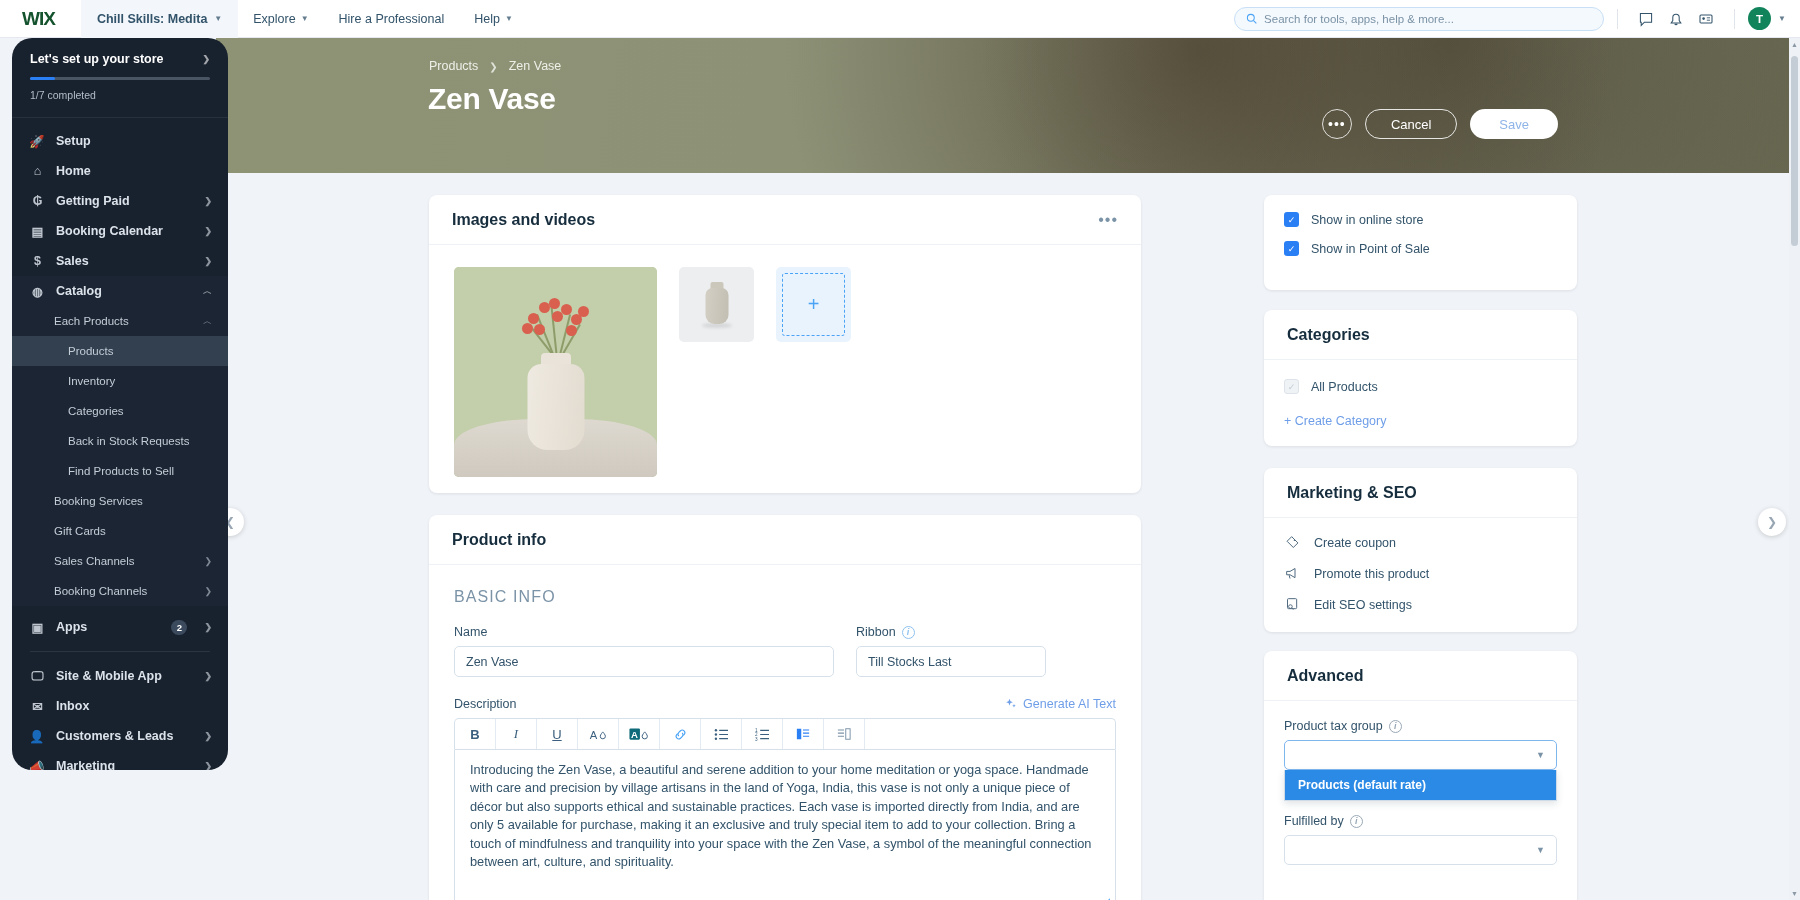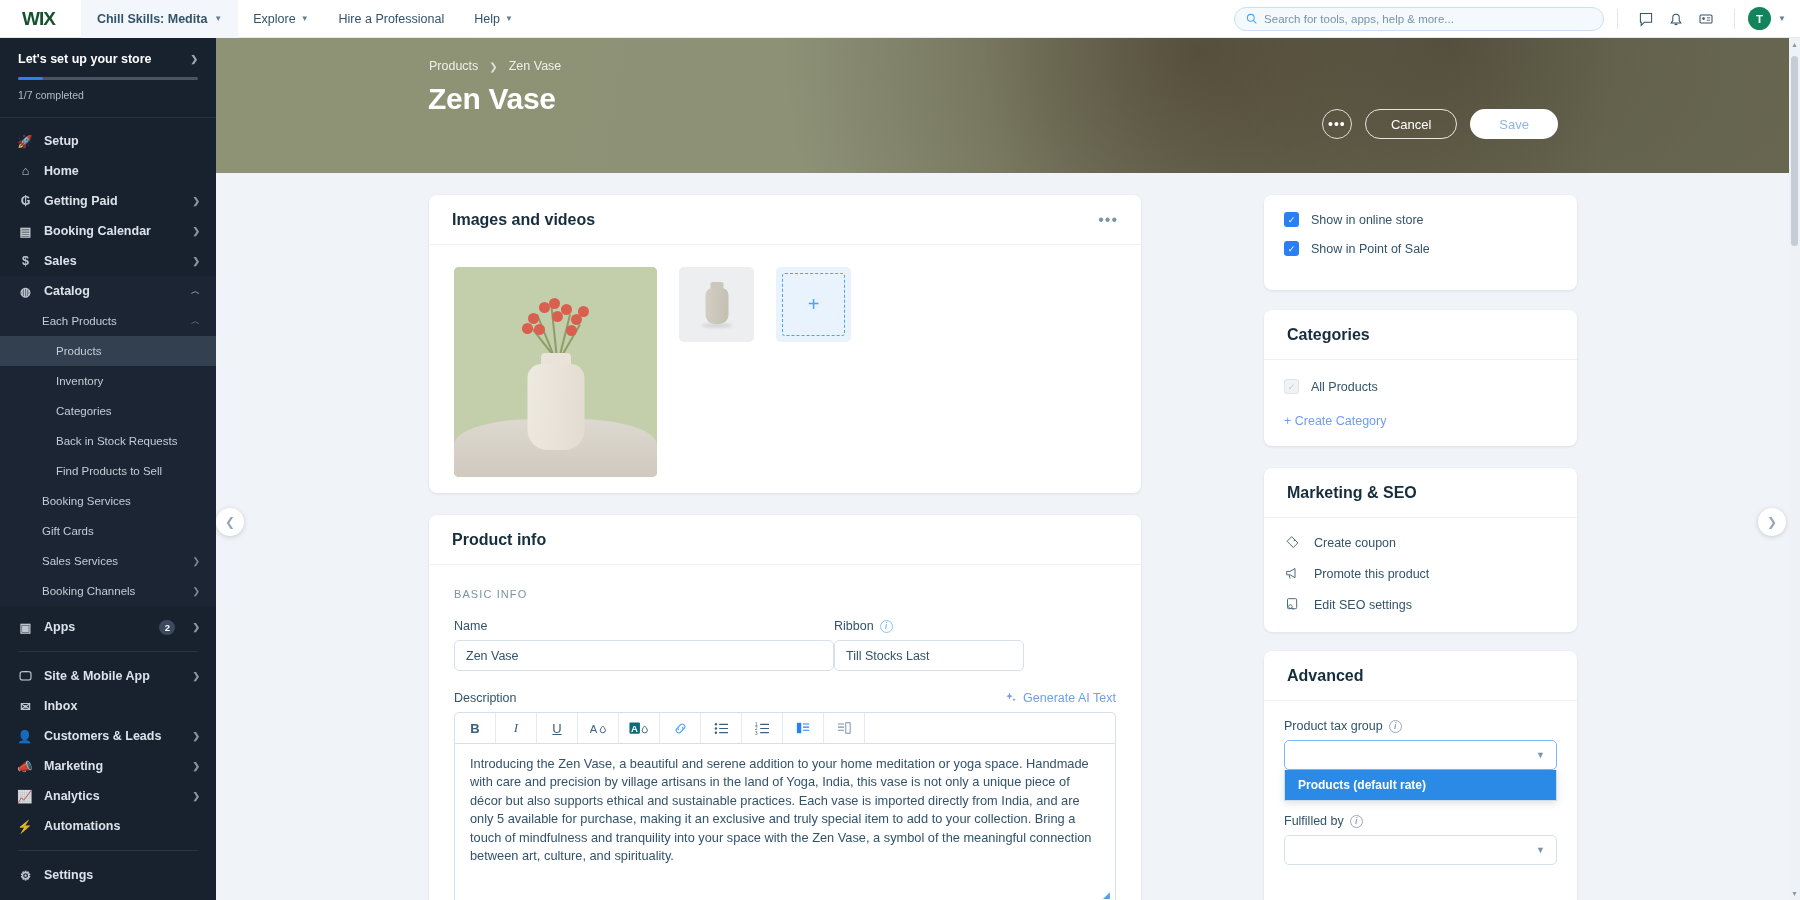--- a/index.html
+++ b/index.html
@@ -39,22 +39,22 @@
   .vdiv { width: 1px; height: 20px; background: #dfe5eb; margin: 0 13px; }
   .top-ico { width: 30px; height: 30px; display: flex; align-items: center; justify-content: center; color: #32536a; }
   .avatar {
     width: 23px; height: 23px; border-radius: 50%; background: #11845c;
     color: #fff; font-size: 11.5px; font-weight: 700;
     display: flex; align-items: center; justify-content: center;
   }
 
   
   .sidebar {
-    position: absolute; top: 38px; left: 0; width: 216px; height: 862px;
-    background: #18212e; color: #d6dde6; overflow: hidden; z-index: 50;
+    position: absolute; top: 38px; left: 12px; width: 216px; height: 732px;
+    background: #18212e; color: #d6dde6; overflow: hidden; z-index: 50; border-radius: 20px;
   }
   .setup-block { padding: 14px 18px 16px 18px; border-bottom: 1px solid #27303d; }
   .setup-head { display: flex; align-items: center; justify-content: space-between;
     font-size: 12.5px; font-weight: 700; color: #fff; }
   .progbar { height: 3px; background: #4a5563; border-radius: 2px; margin: 11px 0 9px; }
   .progfill { height: 3px; background: #2b7ff5; border-radius: 2px; width: 14%; }
   .prog-label { font-size: 10.5px; color: #b2bdc9; }
   .nav { padding-top: 8px; }
   .nav-row {
     display: flex; align-items: center; height: 30px; padding: 0 16px 0 18px;
@@ -172,23 +172,23 @@
   }
   .add-inner {
     width: 63px; height: 63px; border: 1.4px dashed #4aa3f5; border-radius: 3px;
     display: flex; align-items: center; justify-content: center; color: #4aa3f5; font-size: 20px; font-weight: 300;
   }
 
   
   #card-prodinfo { left: 213px; top: 477px; width: 712px; height: 440px; }
   .pi-body { padding: 23px 25px 0 25px; }
   .section-label {
-    font-size: 11px; letter-spacing: 1.1px; color: #7b93a7; margin-bottom: 19px;
-  }
-  .field-row { display: flex; }
+    font-size: 16px; letter-spacing: 1.1px; color: #7b93a7; margin-bottom: 19px;
+  }
+  .field-row { display: flex; gap: 22px; }
   .fld { display: flex; flex-direction: column; }
   .fld-label { font-size: 12.5px; color: #32536a; margin-bottom: 7px; display: flex; align-items: center; gap: 6px; }
   .info-ico {
     width: 13px; height: 13px; border-radius: 50%; border: 1.2px solid #8ec2ef;
     color: #8ec2ef; font-size: 9px; font-style: italic; font-weight: 700;
     display: inline-flex; align-items: center; justify-content: center;
   }
   .inp {
     height: 31px; border: 1px solid #d6e0ea; border-radius: 5px; background: #fff;
     font-size: 12.5px; color: #32536a; padding: 0 11px; display: flex; align-items: center;
@@ -368,21 +368,21 @@
       <div class="nav-row lvl3">
         <span class="nav-label">Find Products to Sell</span>
       </div>
       <div class="nav-row lvl2">
         <span class="nav-label">Booking Services</span>
       </div>
       <div class="nav-row lvl2">
         <span class="nav-label">Gift Cards</span>
       </div>
       <div class="nav-row lvl2">
-        <span class="nav-label">Sales Services</span>
+        <span class="nav-label">Sales Channels</span>
         <span class="nav-arrow">❯</span>
       </div>
       <div class="nav-row lvl2">
         <span class="nav-label">Booking Channels</span>
         <span class="nav-arrow">❯</span>
       </div>
     </div>
 
     <div class="nav-row lvl1" style="margin-top:6px">
       <span class="nav-ico">▣</span>

